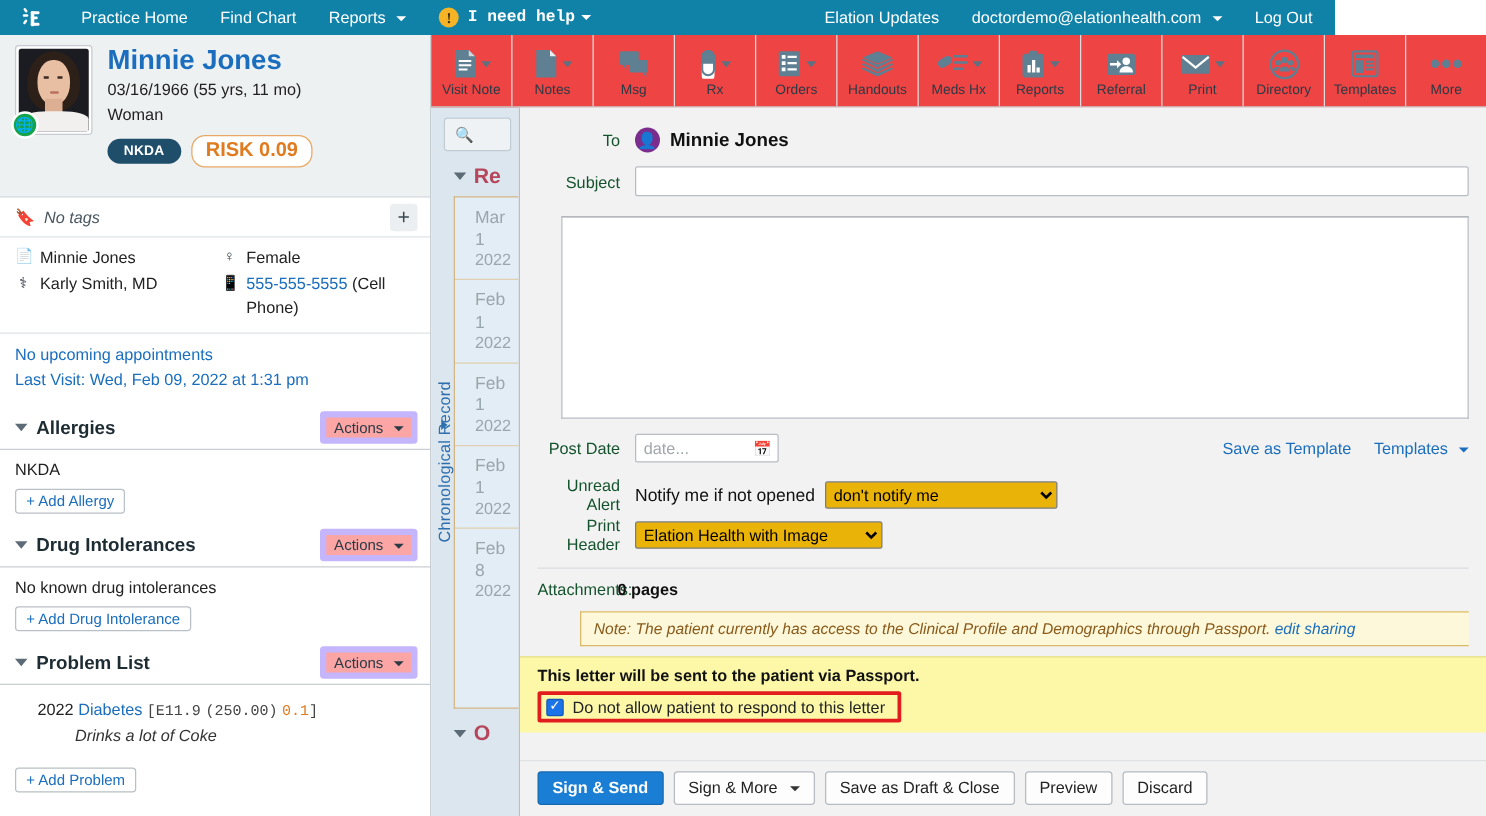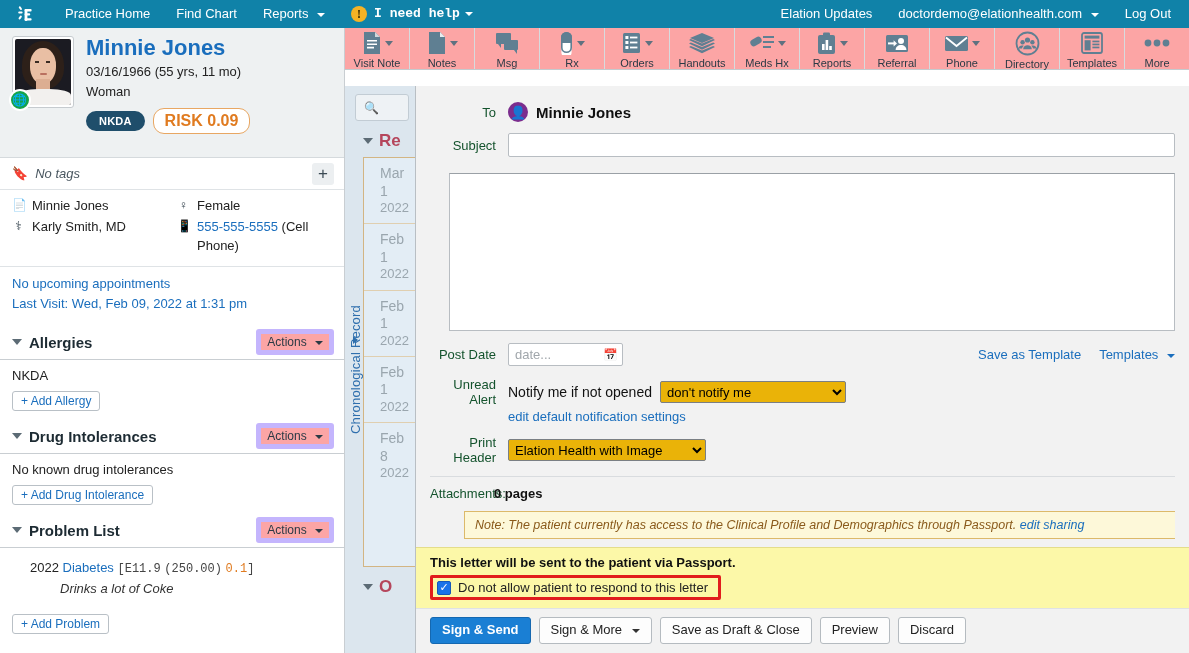--- a/index.html
+++ b/index.html
@@ -8,21 +8,21 @@
     width: 1189px; height: 653px;
     overflow: hidden;
     background: #ffffff;
     font-family: "Liberation Sans", sans-serif;
     -webkit-font-smoothing: antialiased;
   }
   #app { position: relative; width: 1189px; height: 653px; overflow: hidden; }
 
   
   .topnav {
-    position: absolute; top: 0; left: 0; width: 1189px; height: 28px;
+    position: absolute; top: 0; left: 0; width: 1068px; height: 28px;
     background: #1082a8;
     display: flex; align-items: center;
     color: #ffffff; font-size: 13px;
     z-index: 40;
   }
   .logo-wrap { width: 52px; display: flex; align-items: center; justify-content: center; }
   .nav-item {
     padding: 0 13px; height: 28px; line-height: 28px;
     color: #ffffff; white-space: nowrap; cursor: pointer;
   }
@@ -152,22 +152,22 @@
     border-radius: 3px; padding: 2px 8px; font-size: 12px;
     color: #1a6ebd; cursor: pointer; margin-top: 8px;
   }
   .prob-row { padding-left: 18px; font-size: 13px; line-height: 1.5; }
   .mono { font-family: "Liberation Mono", monospace; font-size: 12px; color: #444; }
   .mono-orange { font-family: "Liberation Mono", monospace; font-size: 12px; color: #e07b20; }
   .prob-note { padding-left: 48px; font-style: italic; color: #333; font-size: 13px; margin-top: 3px; }
 
   
   .toolbar {
-    position: absolute; top: 28px; left: 345px; width: 844px; height: 42px;
-    background: #fca5a5; border-bottom: 1px solid #c4cace;
+    position: absolute; top: 28px; left: 345px; width: 844px; height: 58px;
+    background: #ef4444; border-bottom: 1px solid #c4cace;
     display: flex; align-items: stretch; z-index: 20;
   }
   .tb-item {
     flex: 1; display: flex; flex-direction: column; align-items: center;
     justify-content: center; gap: 3px; cursor: pointer;
     border-right: 1px solid #d7dbde; position: relative; padding-top: 3px;
   }
   .tb-item:last-child { border-right: none; }
   .tb-icon-row { display: flex; align-items: center; gap: 3px; height: 26px; }
   .tb-label { font-size: 11px; color: #2b3a45; line-height: 1; }
@@ -587,21 +587,21 @@
     </div>
 
     <div class="tb-item">
       <span class="tb-icon-row">
         <svg width="25" height="19" viewBox="0 0 25 19">
             <rect class="gi" x="1" y="2" width="23" height="15" rx="1.5"></rect>
             <path fill="none" stroke="#fff" stroke-width="1.8" d="M2 3.5l10.5 8.5L23 3.5"></path>
           </svg>
         <span class="tb-caret"></span>
       </span>
-      <span class="tb-label">Phone</span>
+      <span class="tb-label">Print</span>
     </div>
 
     <div class="tb-item">
       <span class="tb-icon-row">
         <svg width="25" height="25" viewBox="0 0 25 25">
             <circle cx="12.5" cy="12.5" r="11" fill="none" stroke="#5f7f92" stroke-width="1.8"></circle>
             <g class="gi">
               <circle cx="12.5" cy="9" r="2.6"></circle>
               <circle cx="7.6" cy="11.2" r="2.2"></circle>
               <circle cx="17.4" cy="11.2" r="2.2"></circle>
@@ -717,24 +717,20 @@
         </span>
       </div>
 
       <div class="fld-row" style="margin-bottom:2px">
         <span class="fld-lbl">Unread Alert</span>
         <span class="inline-txt">Notify me if not opened</span>
         <select class="sel" style="width:186px">
           <option>don't notify me</option>
         </select>
       </div>
-      <div class="fld-row">
-        <span class="fld-lbl"></span>
-        <span class="sub-link">edit default notification settings</span>
-      </div>
 
       <div class="fld-row" style="margin-bottom:0">
         <span class="fld-lbl">Print Header</span>
         <select class="sel" style="width:198px">
           <option>Elation Health with Image</option>
         </select>
       </div>
 
       <div class="hr"></div>
     </div>

